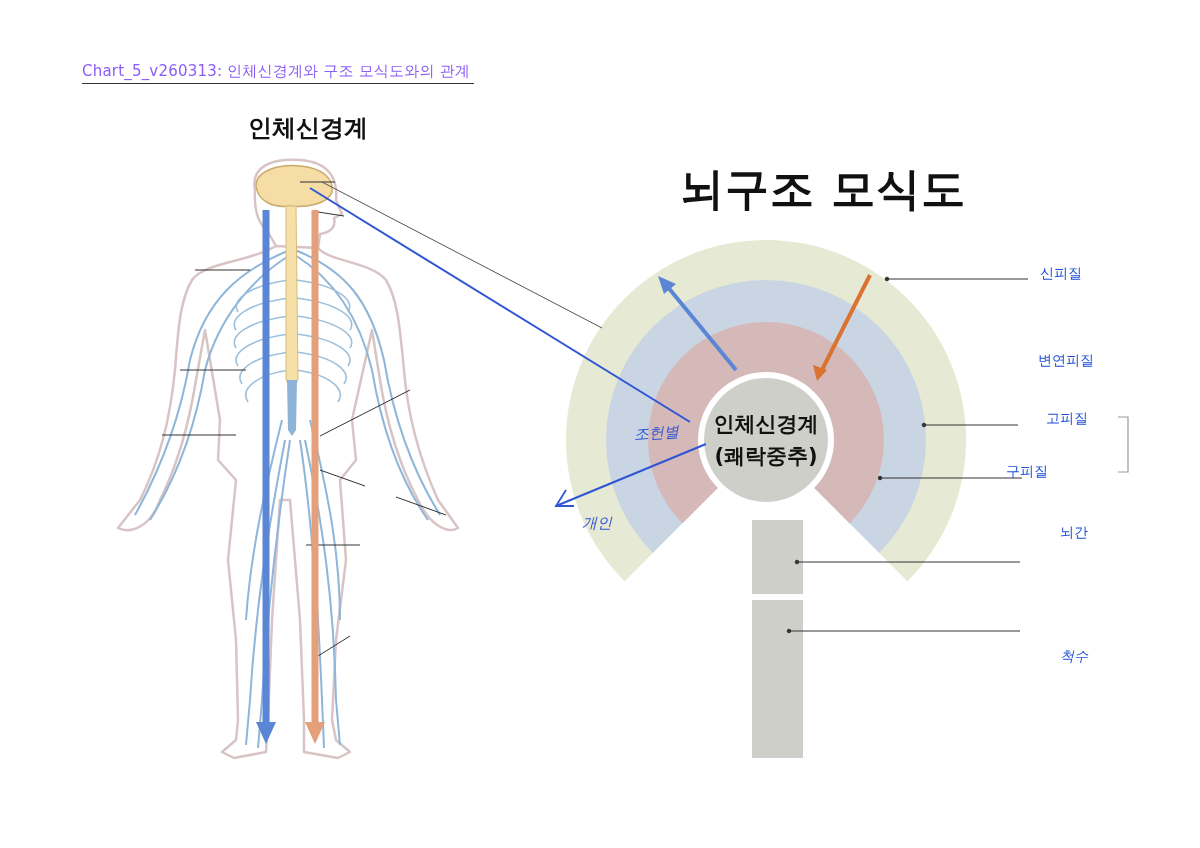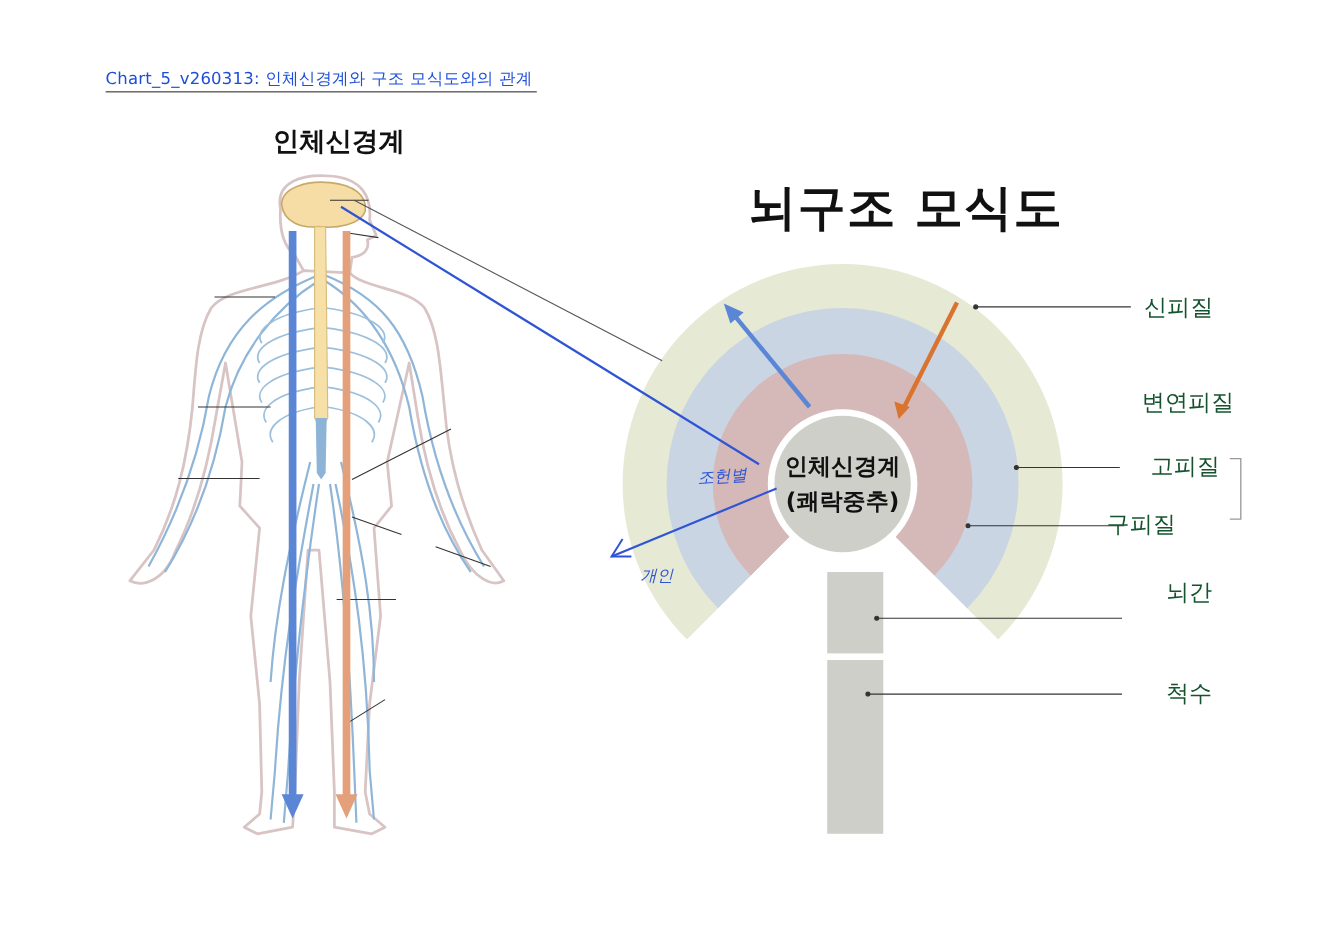--- a/index.html
+++ b/index.html
@@ -1,24 +1,24 @@
 <!DOCTYPE html>
 <html><head>
 <meta charset="utf-8">
 <style>
   html, body { margin:0; padding:0; background:#ffffff; }
   body { width:1200px; height:848px; position:relative; overflow:hidden;
          font-family:"DejaVu Sans", "Liberation Sans", sans-serif; color:#111; }
-  .doc-title { position:absolute; left:96px; top:62px; font-size:15px; color:#1d4ed8;
+  .doc-title { position:absolute; left:82px; top:62px; font-size:15px; color:#8b5cf6;
                border-bottom:1px solid #333; padding-bottom:2px; letter-spacing:0.2px;
                width:392px; white-space:nowrap; }
   .body-title { position:absolute; left:248px; top:112px; font-size:24px; font-weight:bold; }
   .brain-title { position:absolute; left:680px; top:160px; font-size:44px; font-weight:bold; letter-spacing:1px; }
   svg.layer { position:absolute; left:0; top:0; }
-  .label { position:absolute; font-size:21px; color:#14532d; white-space:nowrap; }
+  .label { position:absolute; font-size:14px; color:#1d4ed8; white-space:nowrap; }
   .center-text { position:absolute; left:706px; top:408px; width:120px; text-align:center;
                  font-size:21px; font-weight:bold; line-height:32px; }
   .hand { position:absolute; font-size:15px; color:#2f55d4; font-style:italic; white-space:nowrap; }
 </style>
 </head>
 <body>
 
 <div class="doc-title">Chart_5_v260313: 인체신경계와 구조 모식도와의 관계</div>
 <div class="body-title">인체신경계</div>
 <div class="brain-title">뇌구조 모식도</div>
@@ -133,21 +133,21 @@
     <line x1="706" y1="444" x2="556" y2="506" stroke="#2f55d4" stroke-width="2"></line>
     <polyline points="566,490 556,506 574,506" fill="none" stroke="#2f55d4" stroke-width="1.8"></polyline>
   </g>
 </svg>
 
 <div class="label" style="left:1040px; top:265px;">신피질</div>
 <div class="label" style="left:1038px; top:352px;">변연피질</div>
 <div class="label" style="left:1046px; top:410px;">고피질</div>
 <div class="label" style="left:1006px; top:463px;">구피질</div>
 <div class="label" style="left:1060px; top:524px;">뇌간</div>
-<div class="label" style="left:1060px; top:616px;">척수</div>
+<div class="label" style="left:1060px; top:648px;font-style:italic;">척수</div>
 
 <div class="center-text">
   <div>인체신경계</div>
   <div>(쾌락중추)</div>
 </div>
 
 <div class="hand" style="left:634px; top:424px; transform:rotate(-4deg);">조헌별</div>
 <div class="hand" style="left:534px; top:514px;margin-left:48px;">개인</div>
 
 </body></html>

